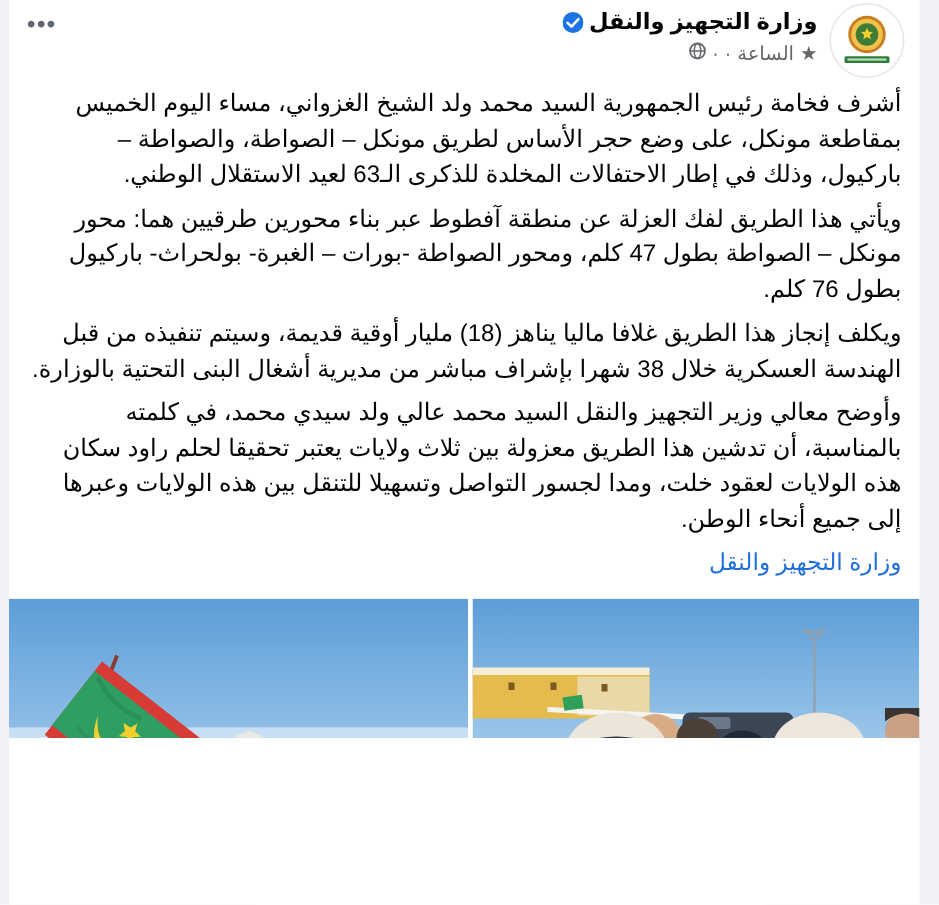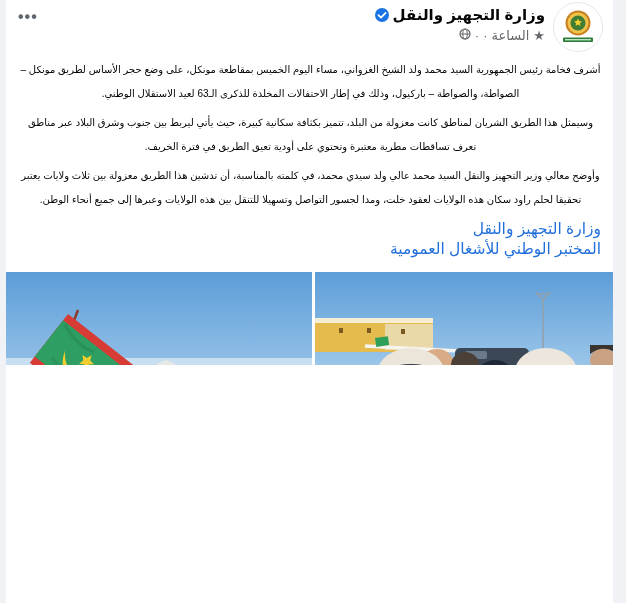--- a/index.html
+++ b/index.html
@@ -35,21 +35,21 @@
   }
   .star-ic{font-size:13px;color:#65676b;}
   .sep{color:#65676b;}
   .more-btn{
     flex:0 0 auto;color:#606770;font-size:16px;font-weight:bold;
     letter-spacing:1px;padding:6px 10px 2px 2px;cursor:pointer;direction:ltr;
   }
   
   .post-text{
     padding:2px 12px 0 14px;
-    font-size:10px;line-height:23.5px;color:#050505;text-align:center;
+    font-size:16px;line-height:23.5px;color:#050505;text-align:right;
   }
   .post-text p{margin:0 0 6px 0;}
   .post-links{
     padding:2px 12px 0 14px;
     font-size:15.5px;line-height:20px;
   }
   .post-links a{
     display:block;color:#216fdb;text-decoration:none;cursor:pointer;
   }
   
@@ -101,27 +101,27 @@
             <line x1="1" y1="6" x2="11" y2="6" stroke="#65676b" stroke-width="1"></line>
           </svg>
         </span>
       </div>
     </div>
     <div class="more-btn">•••</div>
   </div>
 
   <div class="post-text">
     <p>أشرف فخامة رئيس الجمهورية السيد محمد ولد الشيخ الغزواني، مساء اليوم الخميس بمقاطعة مونكل، على وضع حجر الأساس لطريق مونكل – الصواطة، والصواطة – باركيول، وذلك في إطار الاحتفالات المخلدة للذكرى الـ63 لعيد الاستقلال الوطني.</p>
-    <p>وسيمثل هذا الطريق الشريان لمناطق كانت معزولة من البلد، تتميز بكثافة سكانية كبيرة، حيث يأتي ليربط بين جنوب وشرق البلاد عبر مناطق تعرف تساقطات مطرية معتبرة وتحتوي على أودية تعيق الطريق في فترة الخريف.</p>
+    <p>ويأتي هذا الطريق لفك العزلة عن منطقة آفطوط عبر بناء محورين طرقيين هما: محور مونكل – الصواطة بطول 47 كلم، ومحور الصواطة -بورات – الغبرة- بولحراث- باركيول بطول 76 كلم.</p>
+    <p>ويكلف إنجاز هذا الطريق غلافا ماليا يناهز (18) مليار أوقية قديمة، وسيتم تنفيذه من قبل الهندسة العسكرية خلال 38 شهرا بإشراف مباشر من مديرية أشغال البنى التحتية بالوزارة.</p>
     <p>وأوضح معالي وزير التجهيز والنقل السيد محمد عالي ولد سيدي محمد، في كلمته بالمناسبة، أن تدشين هذا الطريق معزولة بين ثلاث ولايات يعتبر تحقيقا لحلم راود سكان هذه الولايات لعقود خلت، ومدا لجسور التواصل وتسهيلا للتنقل بين هذه الولايات وعبرها إلى جميع أنحاء الوطن.</p>
   </div>
 
   <div class="post-links">
     <a href="#">وزارة التجهيز والنقل</a>
-    <a href="#">المختبر الوطني للأشغال العمومية</a>
   </div>
 
   <div class="photo-row">
 
     <div class="photo left">
       <svg width="306" height="200" viewBox="0 0 306 200">
         <defs>
           <linearGradient id="sky1" x1="0" y1="0" x2="0" y2="1">
             <stop offset="0" stop-color="#5c9dd8"></stop>
             <stop offset="0.55" stop-color="#9cc6ea"></stop>

